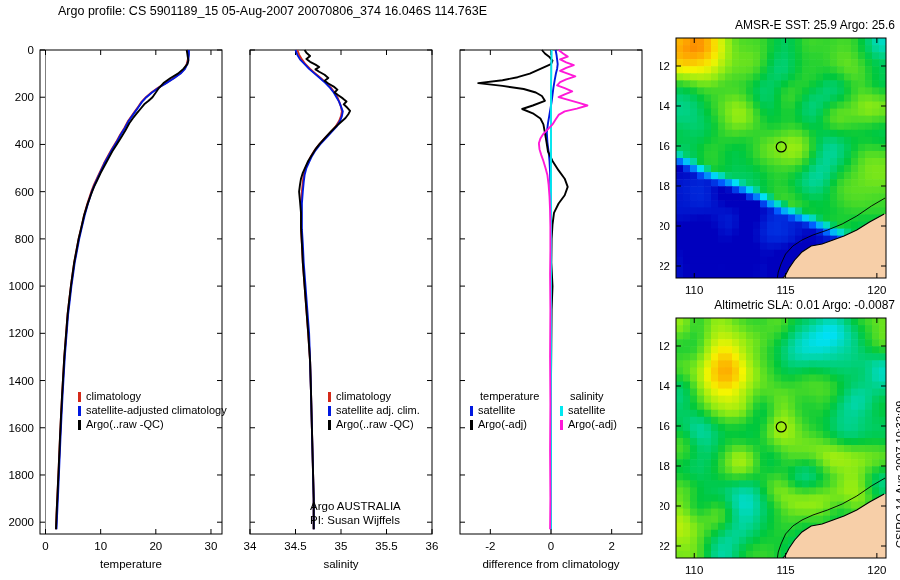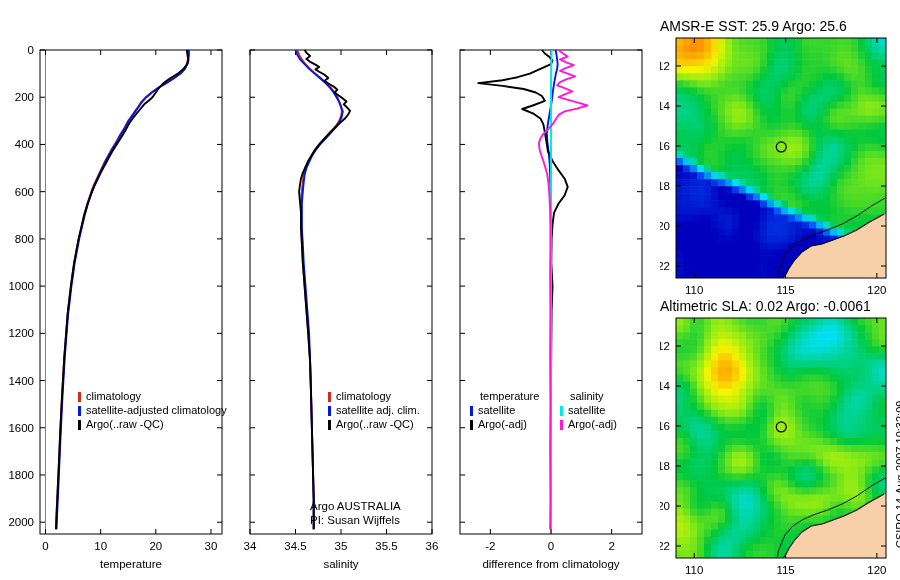--- a/index.html
+++ b/index.html
@@ -1,29 +1,30 @@
 <!DOCTYPE html>
 <html><head>
 <meta charset="utf-8">
 <style>
   html,body{margin:0;padding:0;background:#ffffff;}
   body{width:900px;height:580px;position:relative;overflow:hidden;
        font-family:"Liberation Sans","DejaVu Sans",sans-serif;color:#000;}
   .title-block{position:absolute;left:58px;top:4px;font-size:12.5px;line-height:15px;white-space:nowrap;}
   .panel{position:absolute;}
-  .map-title{position:absolute;font-size:14px;text-align:left;white-space:nowrap;}
+  .map-title{position:absolute;font-size:12px;text-align:right;white-space:nowrap;}
   .vstamp{position:absolute;font-size:11px;white-space:nowrap;
           transform-origin:0 0;transform:rotate(-90deg);}
   svg{display:block;}
   text{font-family:"Liberation Sans","DejaVu Sans",sans-serif;fill:#000;}
 </style>
 </head>
 <body>
 
 <div class="title-block">
+  <div>Argo profile: CS 5901189_15 05-Aug-2007 20070806_374 16.046S 114.763E</div>
 </div>
 
 <div class="panel" style="left:0;top:38px;">
   <svg id="svg-temp" width="250" height="542">
       <rect x="40" y="12" width="182" height="484" fill="#fff" stroke="#000" stroke-width="1"></rect>
       <line x1="45.515151515151516" y1="496" x2="45.515151515151516" y2="491" stroke="#000"></line>
       <line x1="45.515151515151516" y1="12" x2="45.515151515151516" y2="17" stroke="#000"></line>
       <text x="45.515151515151516" y="512" text-anchor="middle" font-size="11.5">0</text>
       <line x1="100.66666666666666" y1="496" x2="100.66666666666666" y2="491" stroke="#000"></line>
       <line x1="100.66666666666666" y1="12" x2="100.66666666666666" y2="17" stroke="#000"></line>
@@ -1247,21 +1248,21 @@
       <text x="10" y="155.99999999999997" text-anchor="end" font-size="11.5">-18</text>
       <line x1="16" y1="191.99999999999997" x2="21" y2="191.99999999999997" stroke="#000"></line>
       <line x1="226" y1="191.99999999999997" x2="221" y2="191.99999999999997" stroke="#000"></line>
       <text x="10" y="195.99999999999997" text-anchor="end" font-size="11.5">-20</text>
       <line x1="16" y1="231.99999999999997" x2="21" y2="231.99999999999997" stroke="#000"></line>
       <line x1="226" y1="231.99999999999997" x2="221" y2="231.99999999999997" stroke="#000"></line>
       <text x="10" y="235.99999999999997" text-anchor="end" font-size="11.5">-22</text>
     </svg>
 </div>
 
-<div class="map-title" style="left:660px;top:298px;width:235px;">Altimetric SLA: 0.02 Argo: -0.0061</div>
+<div class="map-title" style="left:660px;top:298px;width:235px;">Altimetric SLA: 0.01 Argo: -0.0087</div>
 <div class="panel" style="left:660px;top:314px;">
   <svg id="svg-sla" width="238" height="262">
       <defs>
         <clipPath id="svg-sla-clip">
           <rect x="16" y="4" width="210" height="240"></rect>
         </clipPath>
       </defs>
       <g clip-path="url(#svg-sla-clip)">
         <rect x="16.00" y="4.00" width="7.60" height="7.66" fill="rgb(143,235,20)"></rect>
         <rect x="23.00" y="4.00" width="7.60" height="7.66" fill="rgb(110,227,29)"></rect>

